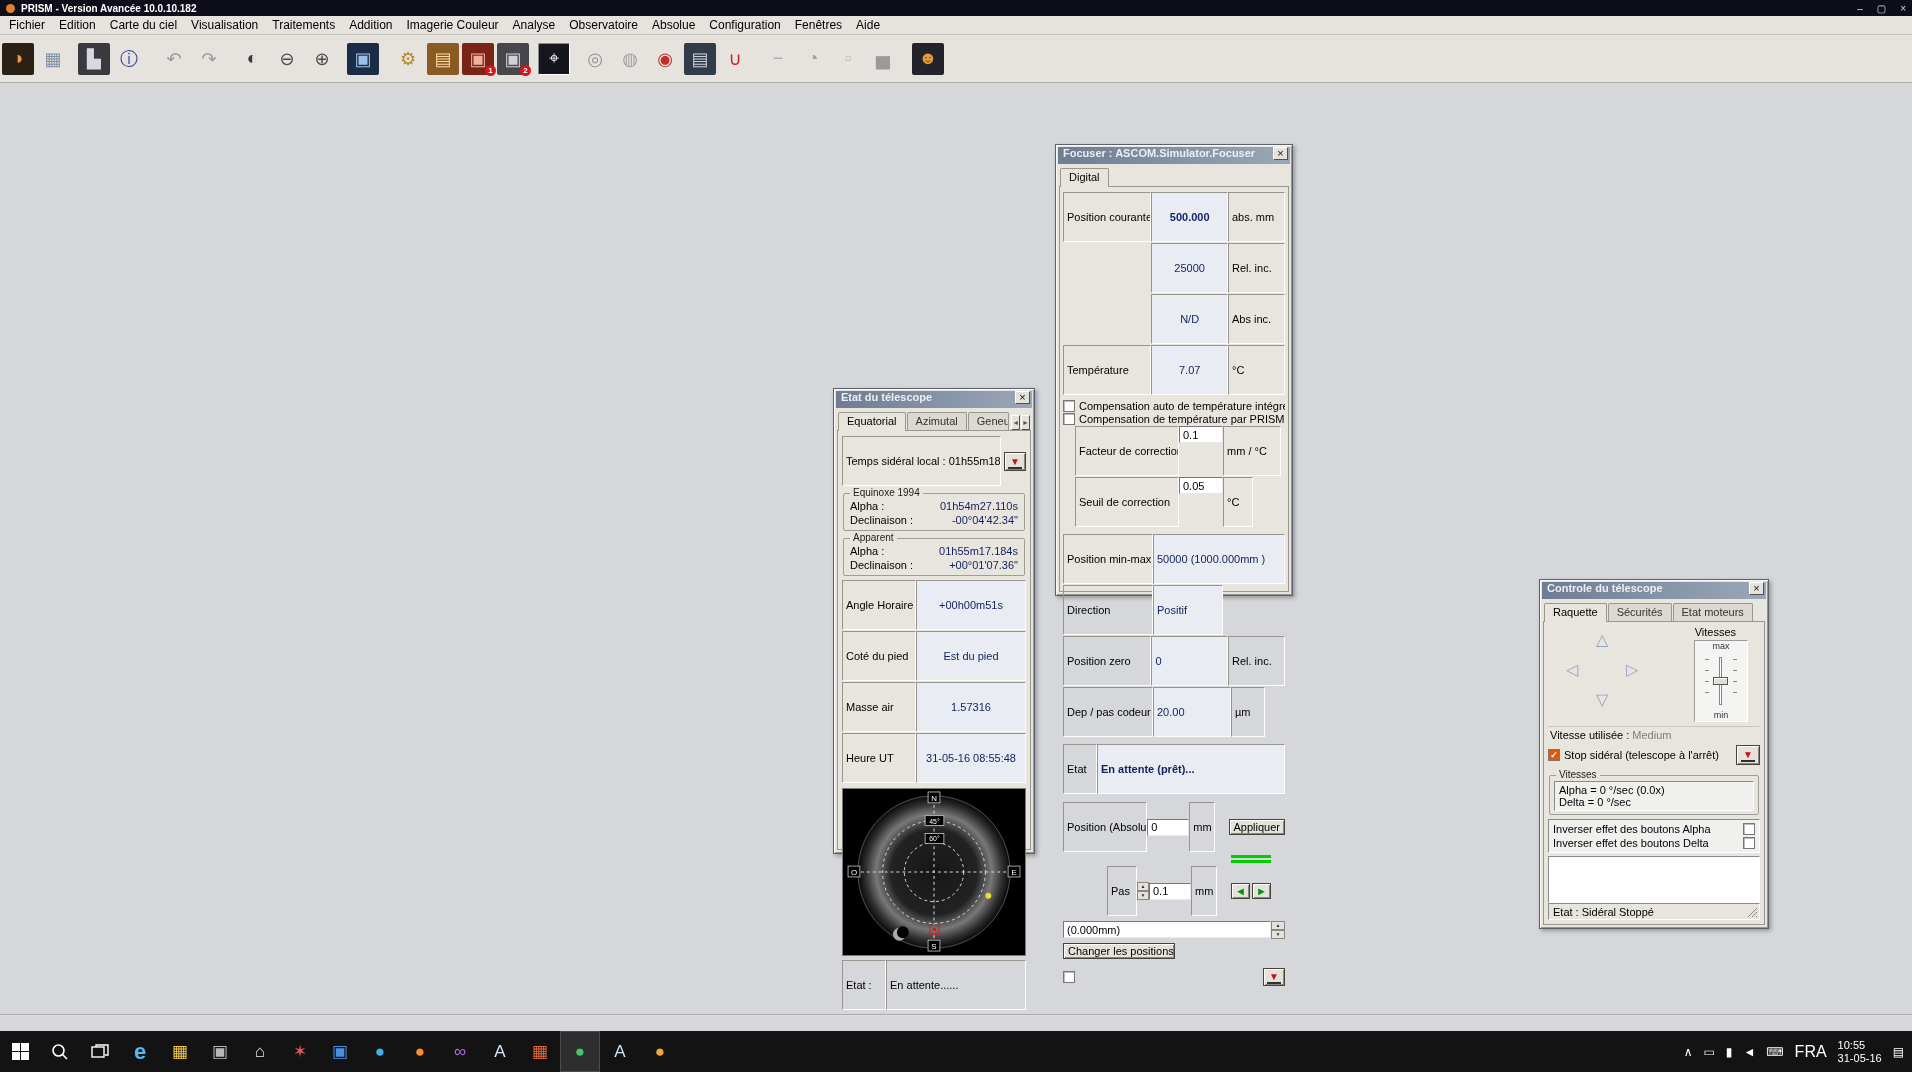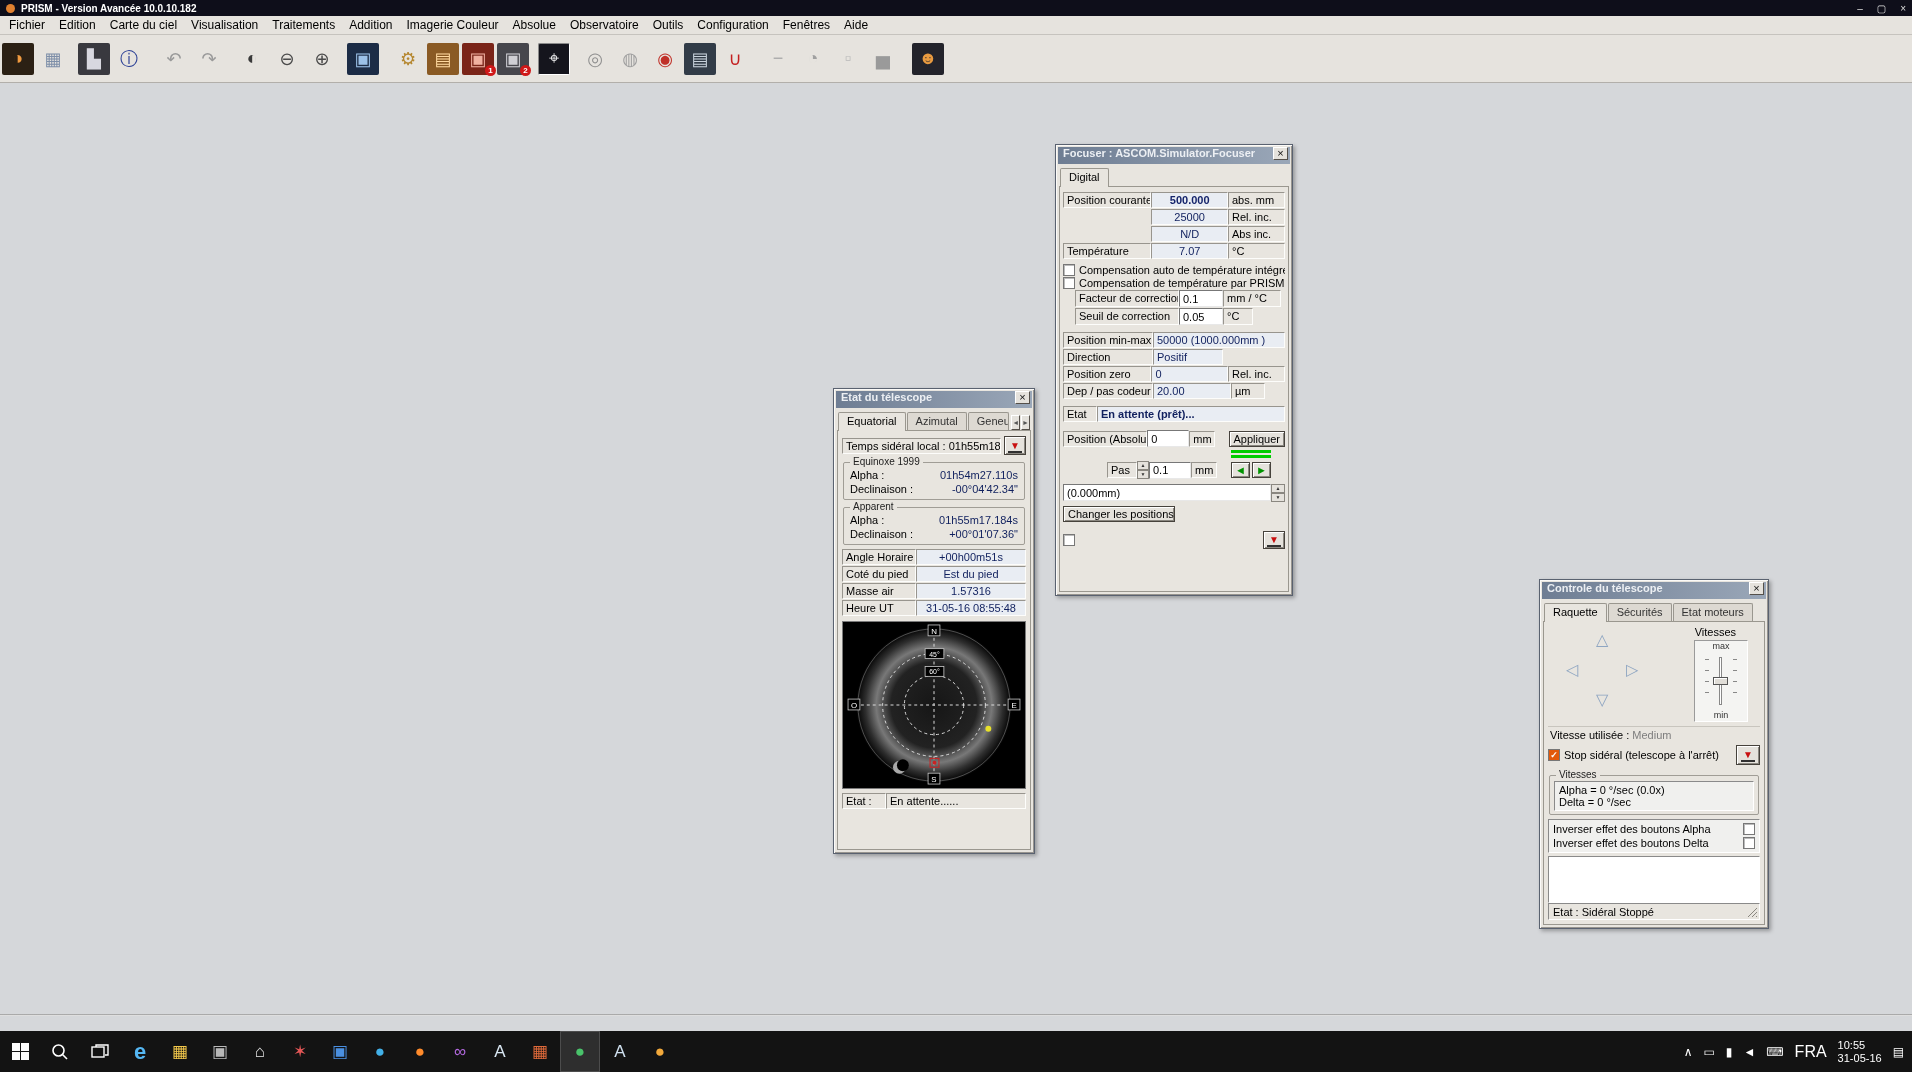--- a/index.html
+++ b/index.html
@@ -22,21 +22,21 @@
   .win{position:absolute;background:#e8e5df;border:1px solid #5a6270;box-shadow:inset 1px 1px 0 #fbfaf8,inset -1px -1px 0 #97948f,2px 2px 4px rgba(0,0,0,.3)}
   .wtitle{height:17px;margin:2px;display:flex;background:linear-gradient(to right,#6e7d93,#9aa7b8);color:#eceff3;font-weight:bold;font-size:11px;padding:0 2px 0 5px;white-space:nowrap;overflow:hidden}
   .wclose{margin-left:auto;flex:none;width:15px;height:13px;background:#e5e2dc;border:1px solid;border-color:#fff #55504a #55504a #fff;color:#111;font-size:11px;line-height:10px;text-align:center;font-weight:normal}
   .tabs{display:flex;align-items:flex-end;padding:1px 4px 0;height:20px;position:relative;z-index:2}
   .tab{border:1px solid #9a978f;border-bottom:none;border-radius:2px 2px 0 0;padding:2px 8px 3px;background:#ddd9d2;color:#333;font-size:11px;margin-right:1px;white-space:nowrap}
   .tab.on{background:#e8e5df;color:#000;padding-bottom:4px;margin-bottom:-1px}
   .tsb{width:13px;height:15px;background:#e5e2dc;border:1px solid;border-color:#fff #55504a #55504a #fff;font-size:7px;line-height:13px;text-align:center;color:#555;margin-left:1px}
   .page{position:absolute;left:3px;right:3px;top:41px;bottom:3px;border:1px solid #9a978f;background:#e8e5df;padding:4px 3px}
 
   .frow{display:flex;align-items:stretch;margin:1px 0}
-  .cell{border:1px solid;border-color:#98958e #fdfdfb #fdfdfb #98958e;padding:1px 3px;min-height:16px;white-space:nowrap;overflow:hidden}
+  .cell{border:1px solid;border-color:#98958e #fdfdfb #fdfdfb #98958e;padding:18px 3px;min-height:16px;white-space:nowrap;overflow:hidden}
   .readout{background:#e9edf3;color:#15246b;font-weight:bold;text-align:center}
   .val{background:#e9edf3;color:#10205e;text-align:center}
   .inp{background:#fff;border:1px solid;border-color:#777 #e8e8e8 #e8e8e8 #777;padding:1px 3px;font-size:11px;font-family:"Liberation Sans",sans-serif;height:17px}
   .btn{background:#e5e2dc;border:1px solid #46423c;box-shadow:inset 1px 1px 0 #fff,inset -1px -1px 0 #8a8780;padding:1px 4px;text-align:center;white-space:nowrap}
   .cb{width:12px;height:12px;background:#fff;border:1px solid #777;box-shadow:inset 1px 1px 0 #bbb;flex:none;display:inline-block}
   .cb.on{background:#e2590b;color:#fff;font-size:9px;line-height:11px;text-align:center;font-weight:bold;box-shadow:none}
   .spin{display:flex;flex-direction:column;width:12px;flex:none}
   .spin span{flex:1;font-size:5px;line-height:7px;text-align:center;background:#e5e2dc;border:1px solid #8a8780;color:#333}
   .gbar{width:40px;height:3px;margin-right:14px}
   .garr{color:#009400;font-weight:bold;font-size:11px;width:19px;padding:1px 0}
@@ -80,23 +80,23 @@
 </div>
 
 <div class="menubar">
   <span class="menu-item">Fichier</span>
   <span class="menu-item">Edition</span>
   <span class="menu-item">Carte du ciel</span>
   <span class="menu-item">Visualisation</span>
   <span class="menu-item">Traitements</span>
   <span class="menu-item">Addition</span>
   <span class="menu-item">Imagerie Couleur</span>
+  <span class="menu-item">Analyse</span>
+  <span class="menu-item">Observatoire</span>
   <span class="menu-item">Absolue</span>
-  <span class="menu-item">Observatoire</span>
-  <span class="menu-item">Outils</span>
   <span class="menu-item">Configuration</span>
   <span class="menu-item">Fenêtres</span>
   <span class="menu-item">Aide</span>
 </div>
 
 <div class="toolbar">
   <div class="ticon" style="background: rgb(43, 32, 20); color: rgb(240, 154, 64);">◑</div>
   <div class="ticon" style="background: transparent; color: rgb(125, 142, 168);">▦</div>
   <div class="ticon" style="margin-left: 6px; background: rgb(57, 57, 63); color: rgb(216, 216, 224);">▙</div>
   <div class="ticon" style="background: transparent; color: rgb(42, 63, 149);">ⓘ</div>
@@ -251,21 +251,21 @@
     <span class="tsb">►</span>
   </div>
   <div class="page" style="padding:4px">
     <div class="frow" style="align-items:center">
       <div class="cell" style="flex:1">Temps sidéral local : 01h55m18s</div>
       <div class="btn" style="margin-left:3px;width:22px;height:19px;padding:2px 0">
         <span class="parkglyph">▼</span>
       </div>
     </div>
     <div class="grp">
-      <span class="grp-label">Equinoxe 1999</span>
+      <span class="grp-label">Equinoxe 1994</span>
       <div class="grow">
         <span>Alpha :</span>
         <span class="gval">01h54m27.110s</span>
       </div>
       <div class="grow">
         <span>Declinaison :</span>
         <span class="gval">-00°04'42.34"</span>
       </div>
     </div>
     <div class="grp">

